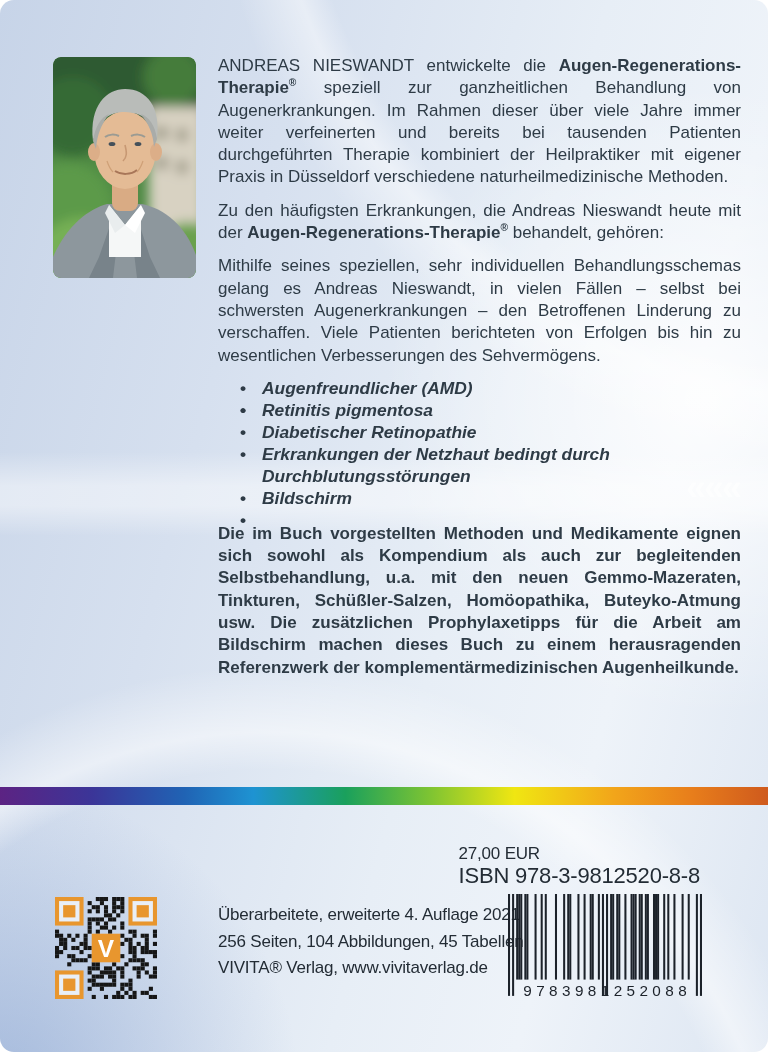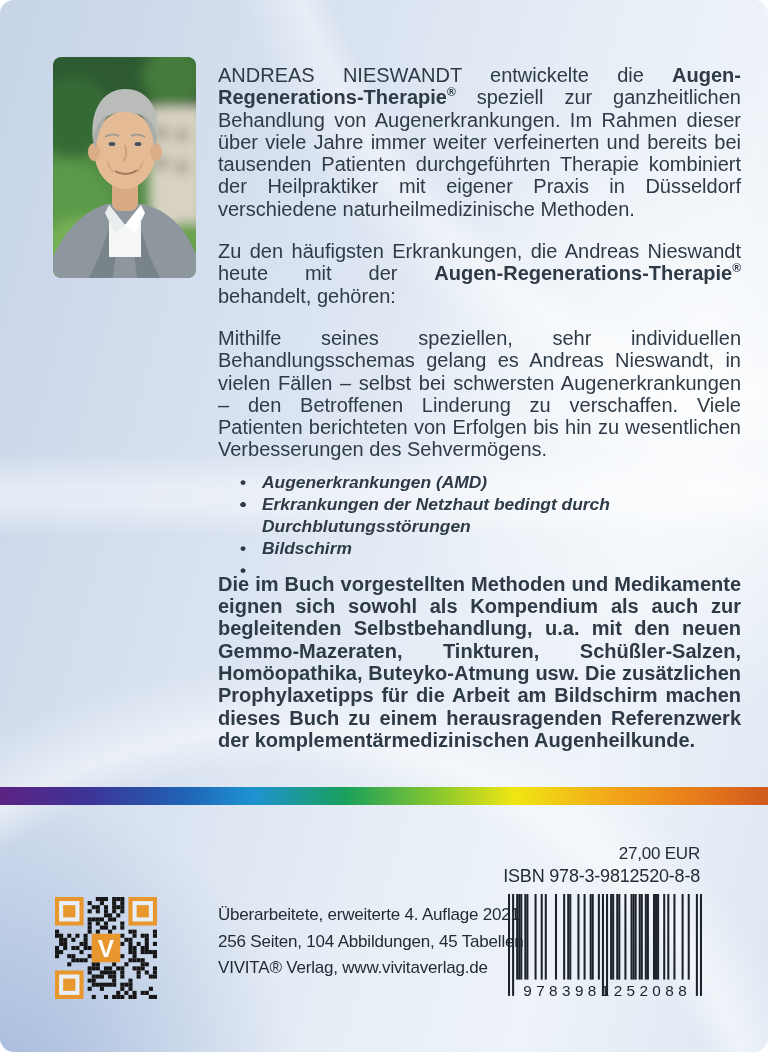--- a/index.html
+++ b/index.html
@@ -11,33 +11,33 @@
     background-image:
       linear-gradient(180deg, rgba(255,255,255,0) 452px, rgba(255,255,255,0.45) 486px, rgba(255,255,255,0.45) 506px, rgba(255,255,255,0) 536px),
       radial-gradient(120% 90% at 35% 120%, rgba(255,255,255,0) 52%, rgba(255,255,255,0.5) 56%, rgba(255,255,255,0) 63%),
       radial-gradient(130% 100% at 110% -20%, rgba(255,255,255,0) 55%, rgba(255,255,255,0.45) 58%, rgba(255,255,255,0) 64%),
       radial-gradient(60% 45% at 0% 104%, rgba(125,155,205,0.55), rgba(125,155,205,0) 65%),
       radial-gradient(70% 50% at 92% 38%, rgba(255,255,255,0.85), rgba(255,255,255,0) 60%),
       linear-gradient(105deg, #c7d4e8 0%, #d6e0ef 30%, #e7eef6 58%, #eef3f9 76%, #dde6f2 100%);
   }
   .photo{position:absolute;left:53px;top:57px;width:143px;height:221px;border-radius:8px;}
   .text-col{position:absolute;left:218px;top:44px;width:523px;text-align:justify;}
-  .text-col p{margin:20px 0 0 0;font-size:20px;line-height:22.3px;}
+  .text-col p{margin:11px 0 0 0;font-size:17px;line-height:22.3px;}
   .text-col .b{font-weight:bold;}
   .text-col sup{font-size:60%;line-height:0;vertical-align:super;}
   ul.bullets{list-style:none;margin:10px 0 0 0;padding:0;font-style:italic;font-weight:600;color:#2e3b46;}
   ul.bullets li{position:relative;padding-left:44px;font-size:17.4px;line-height:22px;text-align:left;}
   ul.bullets li .marker{position:absolute;left:22px;top:0;font-style:normal;}
   .text-col p.last{margin-top:14px;font-weight:bold;}
   .band-chevrons{position:absolute;right:28px;top:470px;color:rgba(255,255,255,0.55);
     font-size:36px;font-weight:bold;letter-spacing:-2px;line-height:36px;}
   .rainbow{position:absolute;left:0;top:787px;width:768px;height:18px;}
-  .price-block{position:absolute;right:68px;top:844px;text-align:right;letter-spacing:-0.2px;color:#232c35;}
+  .price-block{position:absolute;right:68px;top:844px;letter-spacing:-0.2px;color:#232c35;}
   .price-block .price{font-size:17px;line-height:20px;}
-  .price-block .isbn{font-size:18px;line-height:20px;margin-top:2px;}
+  .price-block .isbn{font-size:22px;line-height:20px;margin-top:2px;}
   .publisher{position:absolute;left:218px;top:902px;font-size:17px;line-height:26.6px;
     letter-spacing:-0.2px;color:#232c35;}
   .qr{position:absolute;left:55px;top:897px;width:102px;height:102px;}
   .barcode{position:absolute;right:66px;top:894px;width:194px;height:108px;}
 </style>
 </head>
 <body>
 
 <div class="cover">
 
@@ -92,24 +92,24 @@
       <path d="M54,104 C56,110 58,113 60,115" stroke="#cfa077" stroke-width="1.2" fill="none"></path>
       <path d="M90,104 C88,110 86,113 84,115" stroke="#cfa077" stroke-width="1.2" fill="none"></path>
     </g>
   </svg>
 
   <div class="text-col" id="text-col">
       <p><span>ANDREAS NIESWANDT entwickelte die </span><span class="b">Augen-Regenerations-Therapie</span><sup class="b">®</sup><span> speziell zur ganzheitlichen Behandlung von Augenerkrankungen. Im Rahmen dieser über viele Jahre immer weiter verfeinerten und bereits bei tausenden Patienten durchgeführten Therapie kombiniert der Heilpraktiker mit eigener Praxis in Düsseldorf verschiedene naturheilmedizinische Methoden.</span></p>
       <p><span>Zu den häufigsten Erkrankungen, die Andreas Nieswandt heute mit der </span><span class="b">Augen-Regenerations-Therapie</span><sup class="b">®</sup><span> behandelt, gehören:</span></p>
       <p><span>Mithilfe seines speziellen, sehr individuellen Behandlungsschemas gelang es Andreas Nieswandt, in vielen Fällen – selbst bei schwersten Augenerkrankungen – den Betroffenen Linderung zu verschaffen. Viele Patienten berichteten von Erfolgen bis hin zu wesentlichen Verbesserungen des Sehvermögens.</span></p>
       <ul class="bullets">
-        <li><span class="marker">•</span><span>Augenerkrankungen (AMD)</span></li>
+        <li><span class="marker">•</span><span>Augenfreundlicher (AMD)</span></li>
         <li><span class="marker">•</span></li>
-        <li><span class="marker">•</span></li>
-        <li><span class="marker">•</span></li>
+        <li><span class="marker">•</span><span>Retinitis pigmentosa</span></li>
+        <li><span class="marker">•</span><span>Diabetischer Retinopathie</span></li>
         <li><span class="marker">•</span><span>Erkrankungen der Netzhaut bedingt durch Durchblutungsstörungen</span></li>
         <li><span class="marker">•</span><span>Bildschirm</span></li>
         <li><span class="marker">•</span></li>
       </ul>
       <p class="last"><span>Die im Buch vorgestellten Methoden und Medikamente eignen sich sowohl als Kompendium als auch zur begleitenden Selbstbehandlung, u.a. mit den neuen Gemmo-Mazeraten, Tinkturen, Schüßler-Salzen, Homöopathika, Buteyko-Atmung usw. Die zusätzlichen Prophylaxetipps für die Arbeit am Bildschirm machen dieses Buch zu einem herausragenden Referenzwerk der komplementärmedizinischen Augenheilkunde.</span></p>
     </div>
 
   <div class="band-chevrons">«««</div>
 
   <div class="rainbow" id="rainbow" style="background: linear-gradient(90deg, rgb(92, 35, 131) 0%, rgb(59, 53, 152) 12%, rgb(32, 99, 180) 24%, rgb(30, 147, 210) 33%, rgb(26, 160, 92) 45%, rgb(126, 196, 50) 56%, rgb(240, 230, 18) 67%, rgb(242, 165, 26) 80%, rgb(232, 126, 27) 90%, rgb(207, 90, 29) 100%);"></div>

